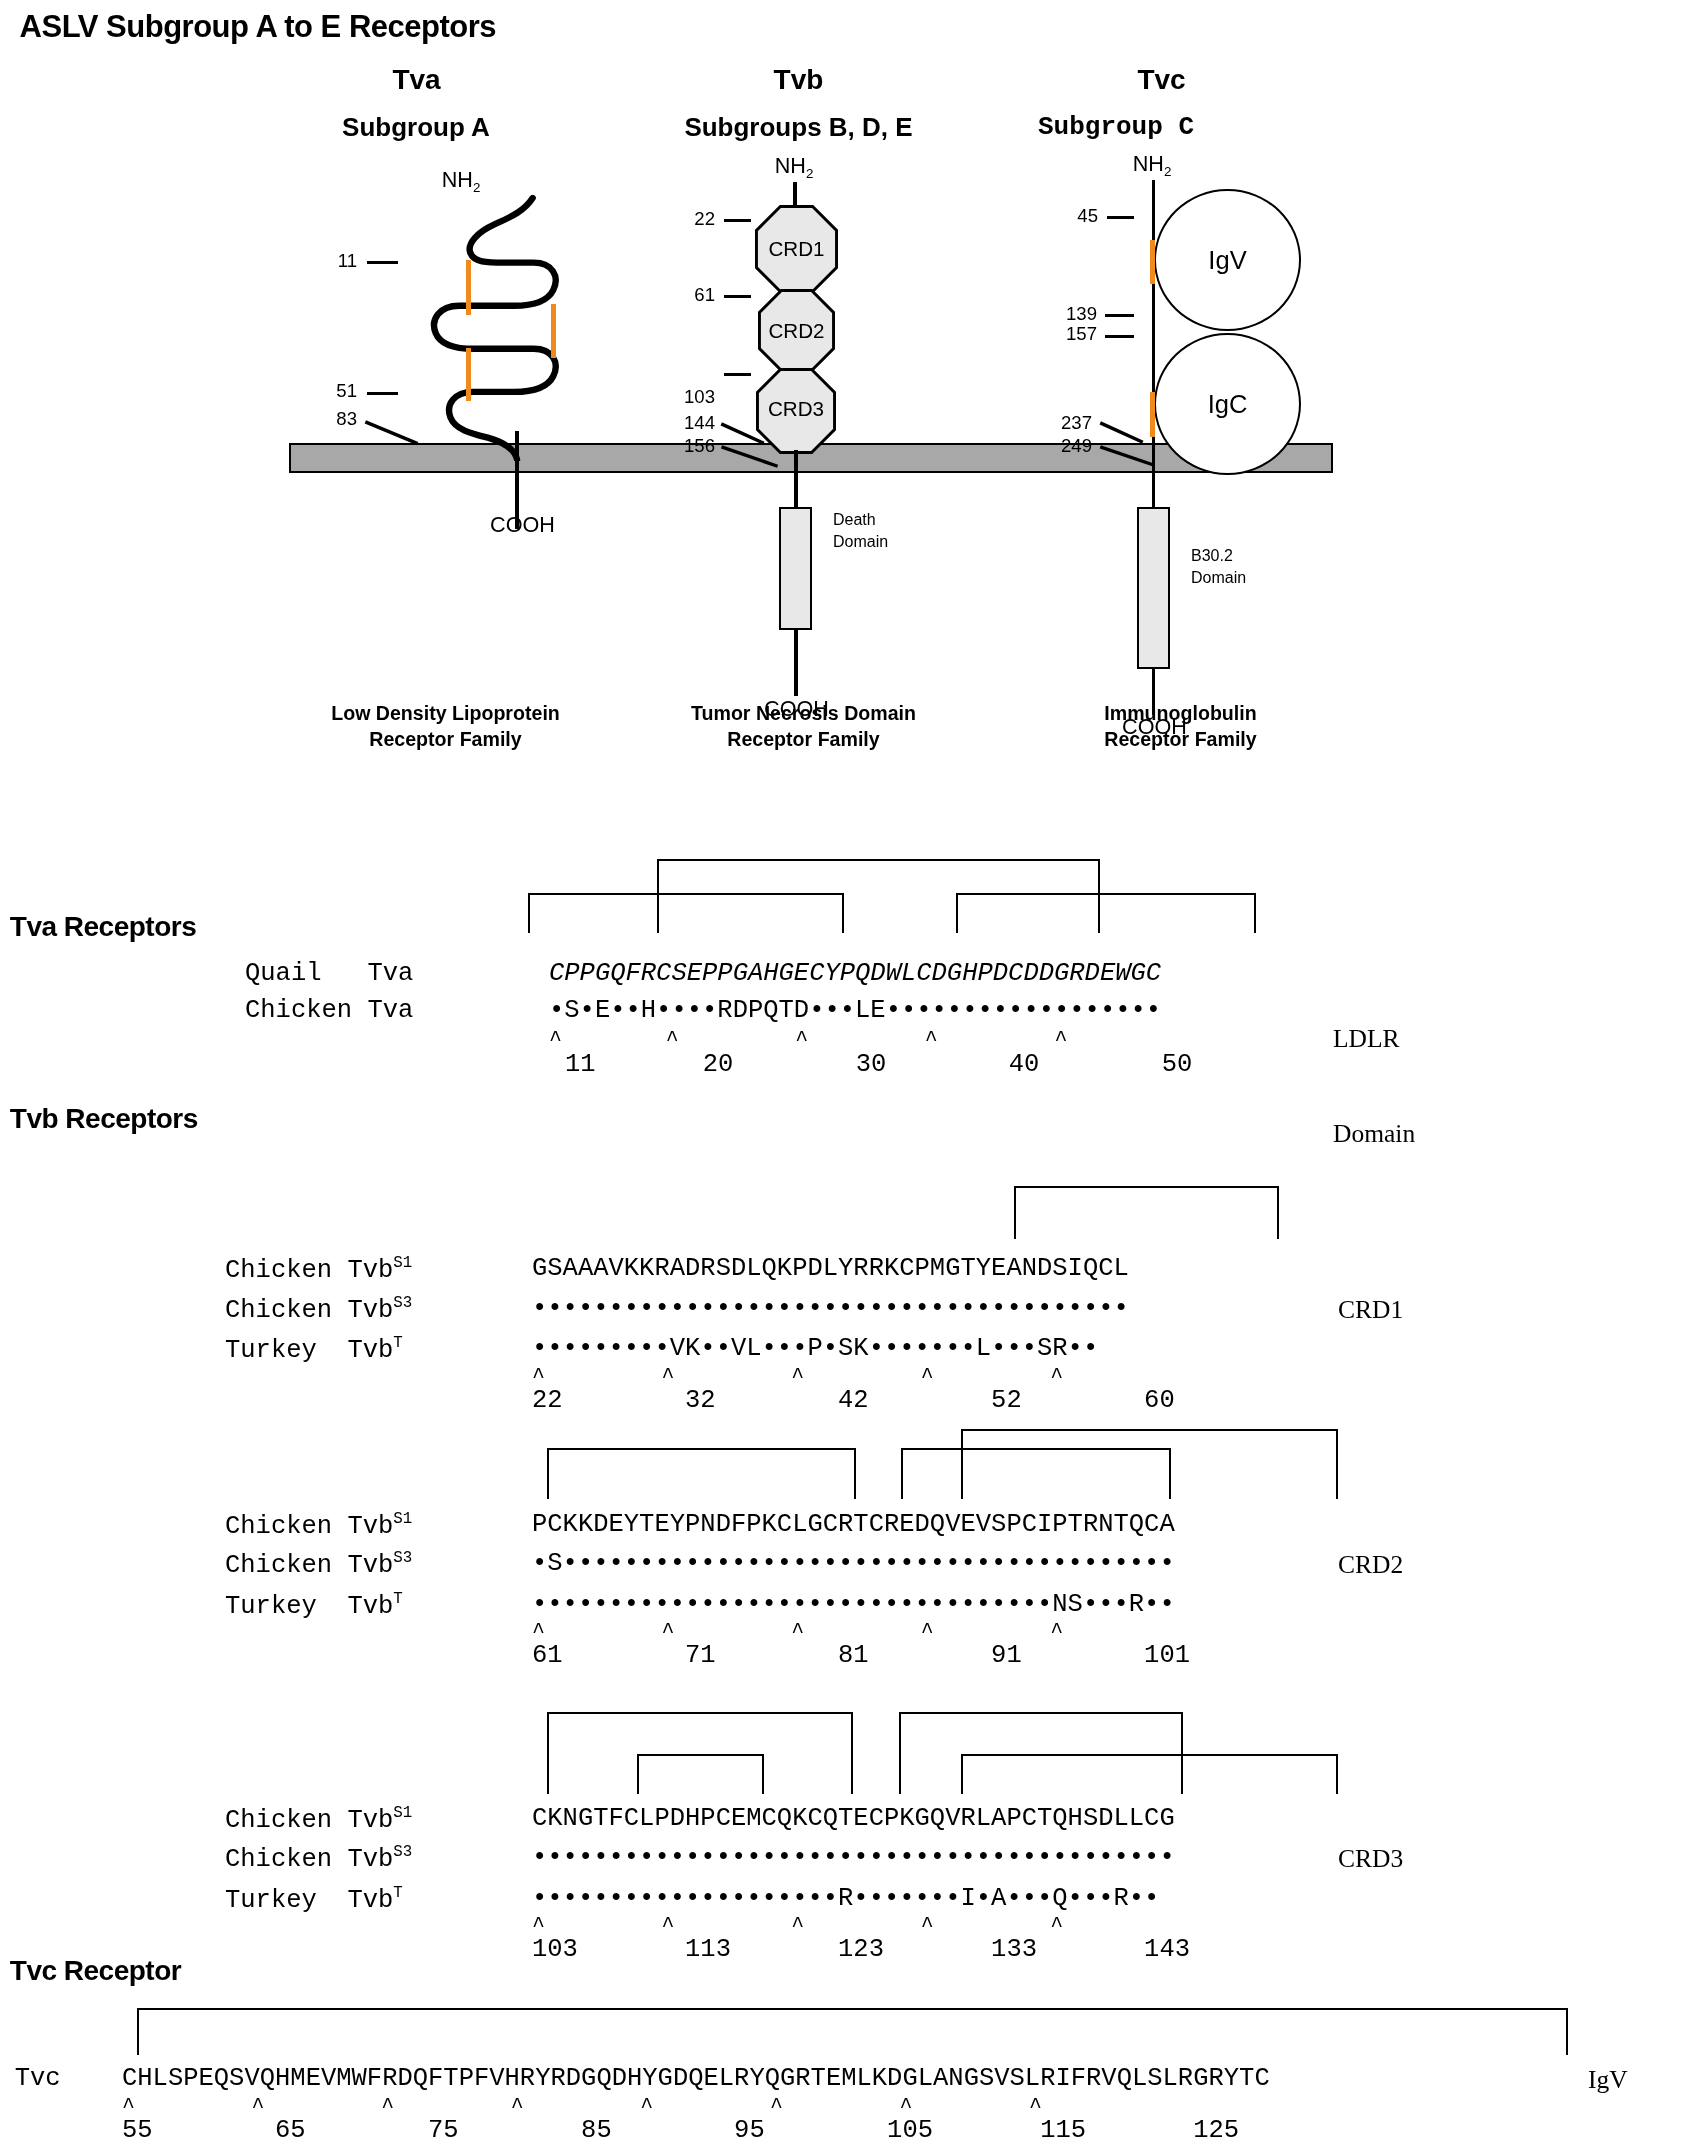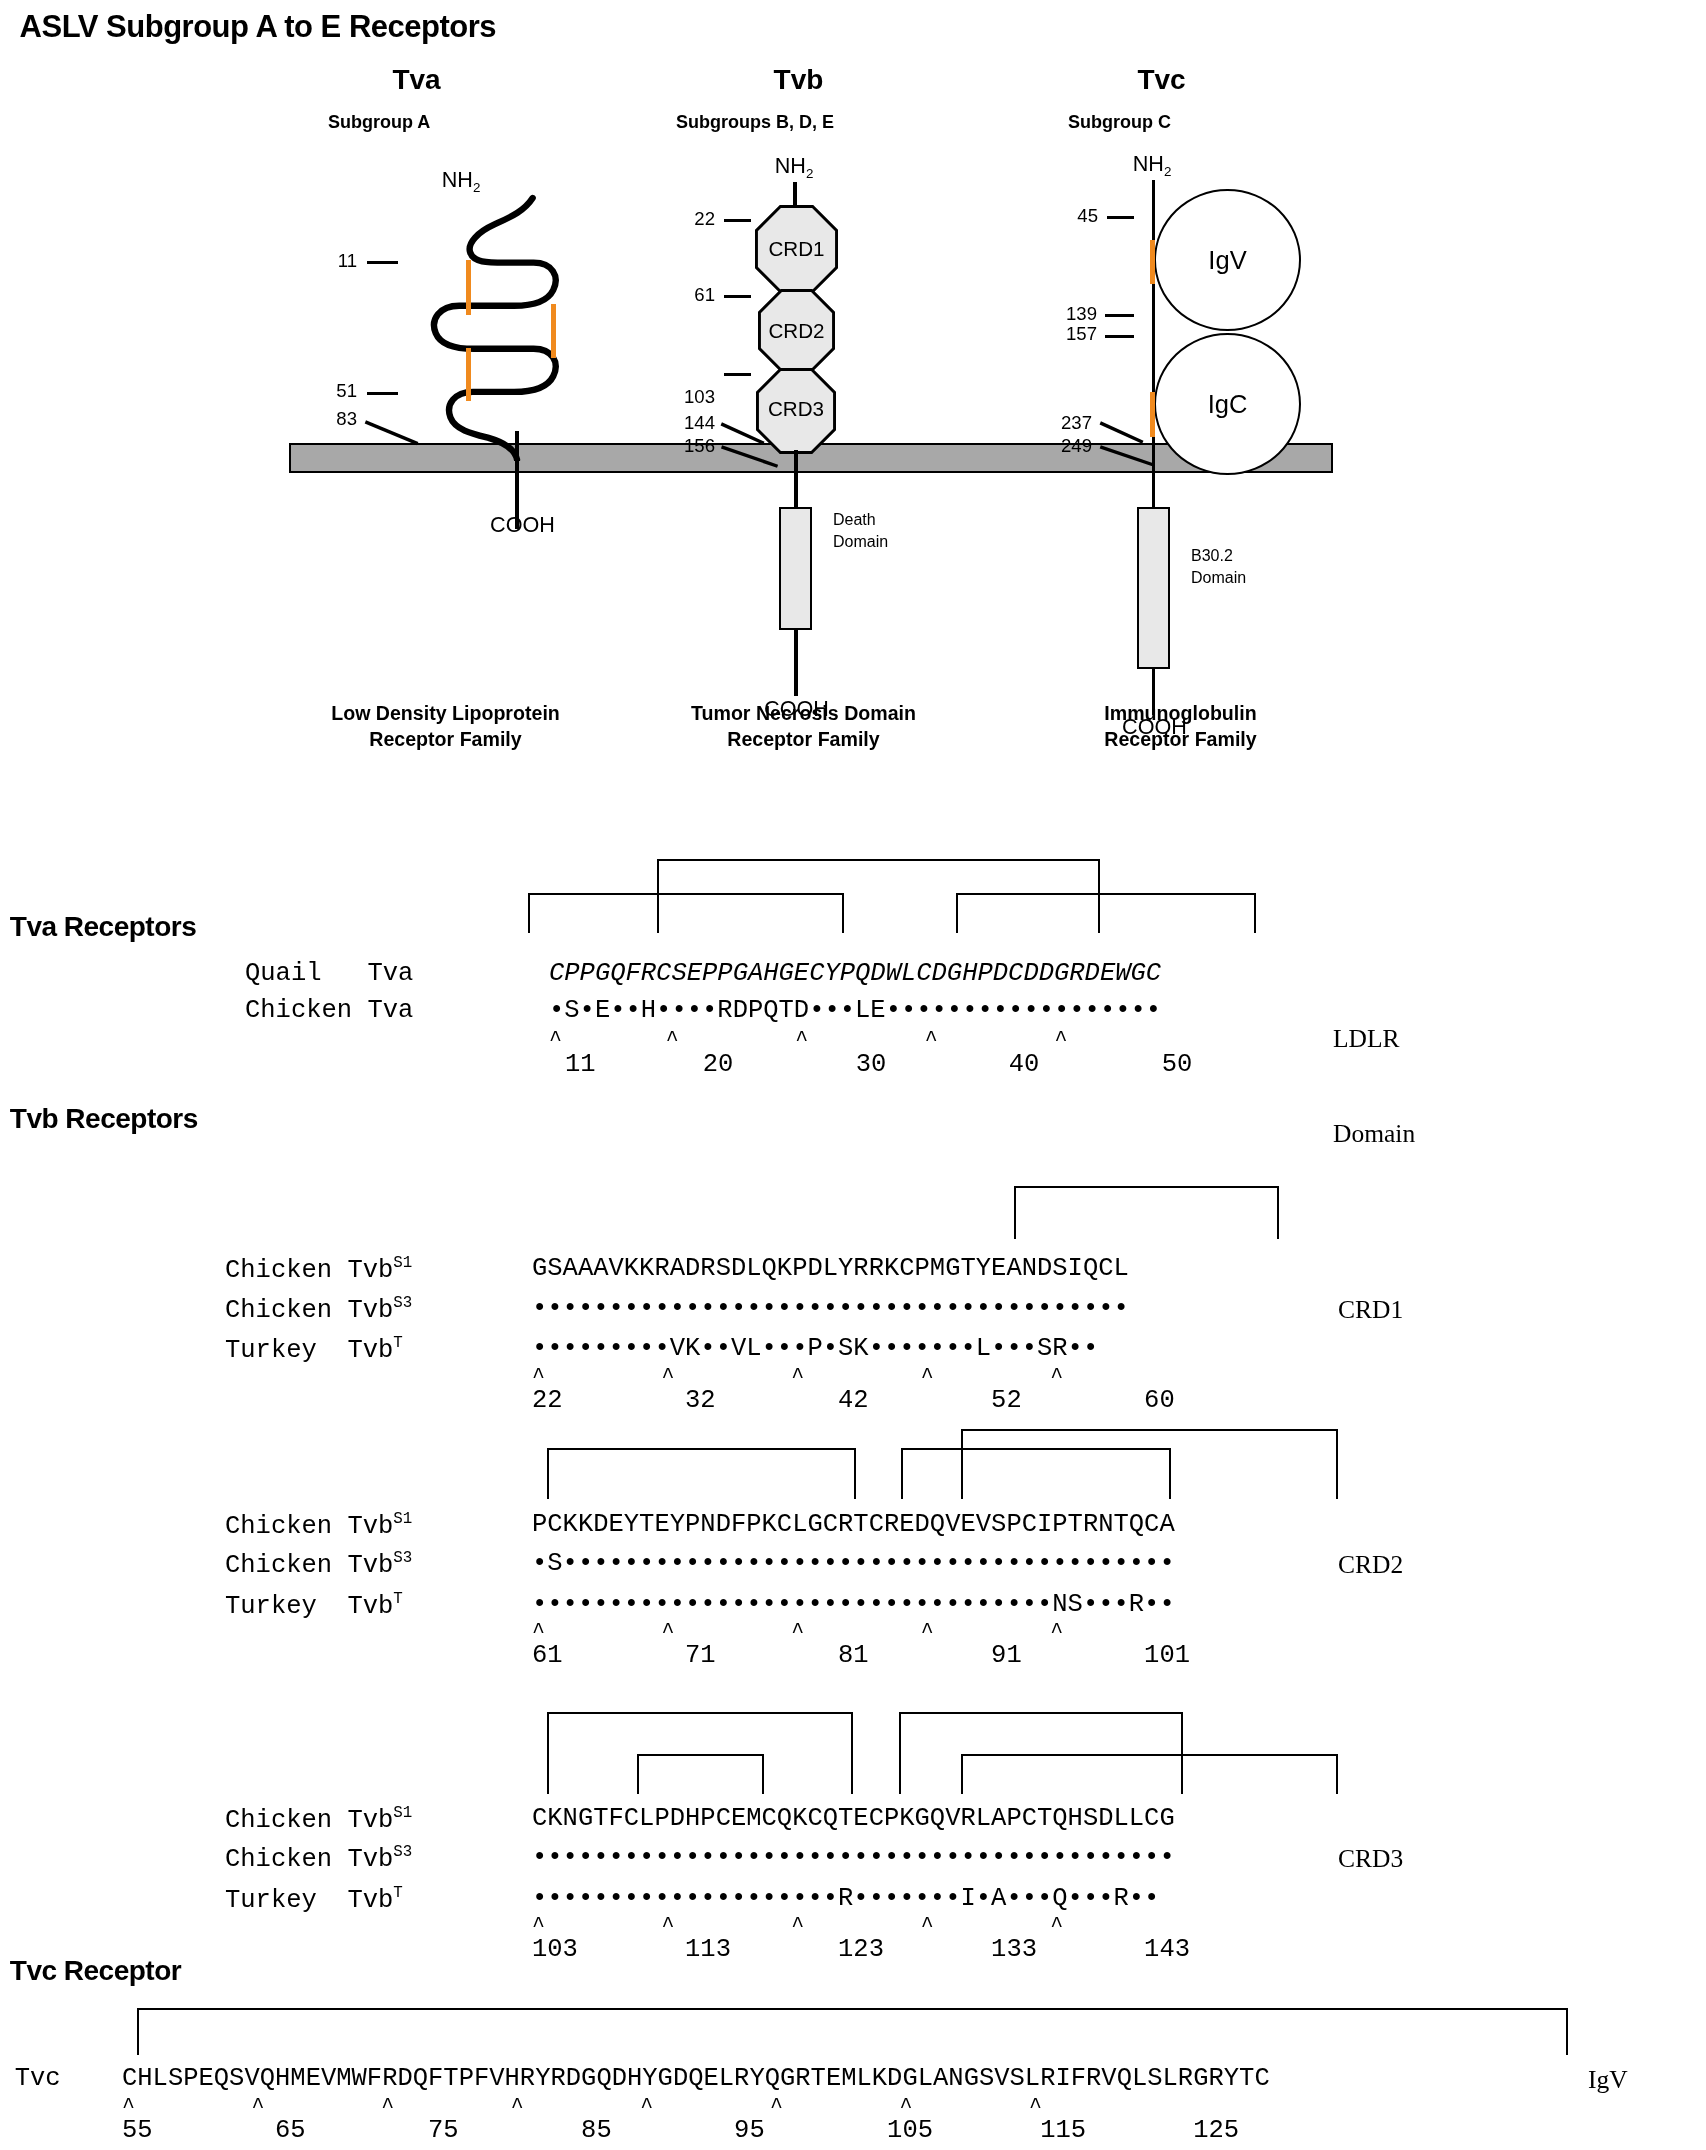--- a/index.html
+++ b/index.html
@@ -22,21 +22,21 @@
     font-family:"Liberation Sans", sans-serif;
     white-space:nowrap;
   }
 
   
   .col-title {
     font-size:28px; font-weight:bold; text-align:center;
     white-space:nowrap; font-family:"Liberation Sans", sans-serif;
   }
   .col-sub {
-    font-size:18px; font-weight:bold; text-align:left;
+    font-size:26px; font-weight:bold; text-align:center;
     white-space:nowrap; font-family:"Liberation Sans", sans-serif;
   }
   .family-label {
     font-size:19.6px; font-weight:bold; text-align:center; line-height:1.32;
     white-space:nowrap; font-family:"Liberation Sans", sans-serif;
   }
 
   
   .dlabel {
     font-size:18.6px; font-family:"Liberation Sans", sans-serif;
@@ -101,21 +101,21 @@
 
 <div class="abs fig-title">ASLV Subgroup A to E Receptors</div>
 
 <div class="abs col-title" style="left:343px; top:64px; width:147px;">Tva</div>
 <div class="abs col-sub" style="left:328px; top:112px; width:176px;">Subgroup A</div>
 
 <div class="abs col-title" style="left:725px; top:64px; width:147px;">Tvb</div>
 <div class="abs col-sub" style="left:676px; top:112px; width:245px;">Subgroups B, D, E</div>
 
 <div class="abs col-title" style="left:1088px; top:64px; width:147px;">Tvc</div>
-<div class="abs col-sub" style="left:1068px; top:112px; width:186px;">Subgroup C</div>
+<div class="abs col-sub" style="left:1023px; top:112px; width:186px;font-family:Liberation Mono, monospace;">Subgroup C</div>
 
 <div class="abs membrane" style="left:289px; top:443px; width:1044px; height:30px;"></div>
 
 <div class="abs dbig" style="left:412px; top:167px; width:98px;">NH<sub>2</sub></div>
 
 <svg class="abs" style="left:377px; top:194px;" width="186" height="267" viewBox="0 0 380 545">
   <path d="M 318 8
            C 300 36, 270 48, 240 62
            C 205 78, 185 100, 190 118
            C 196 140, 226 140, 262 140

